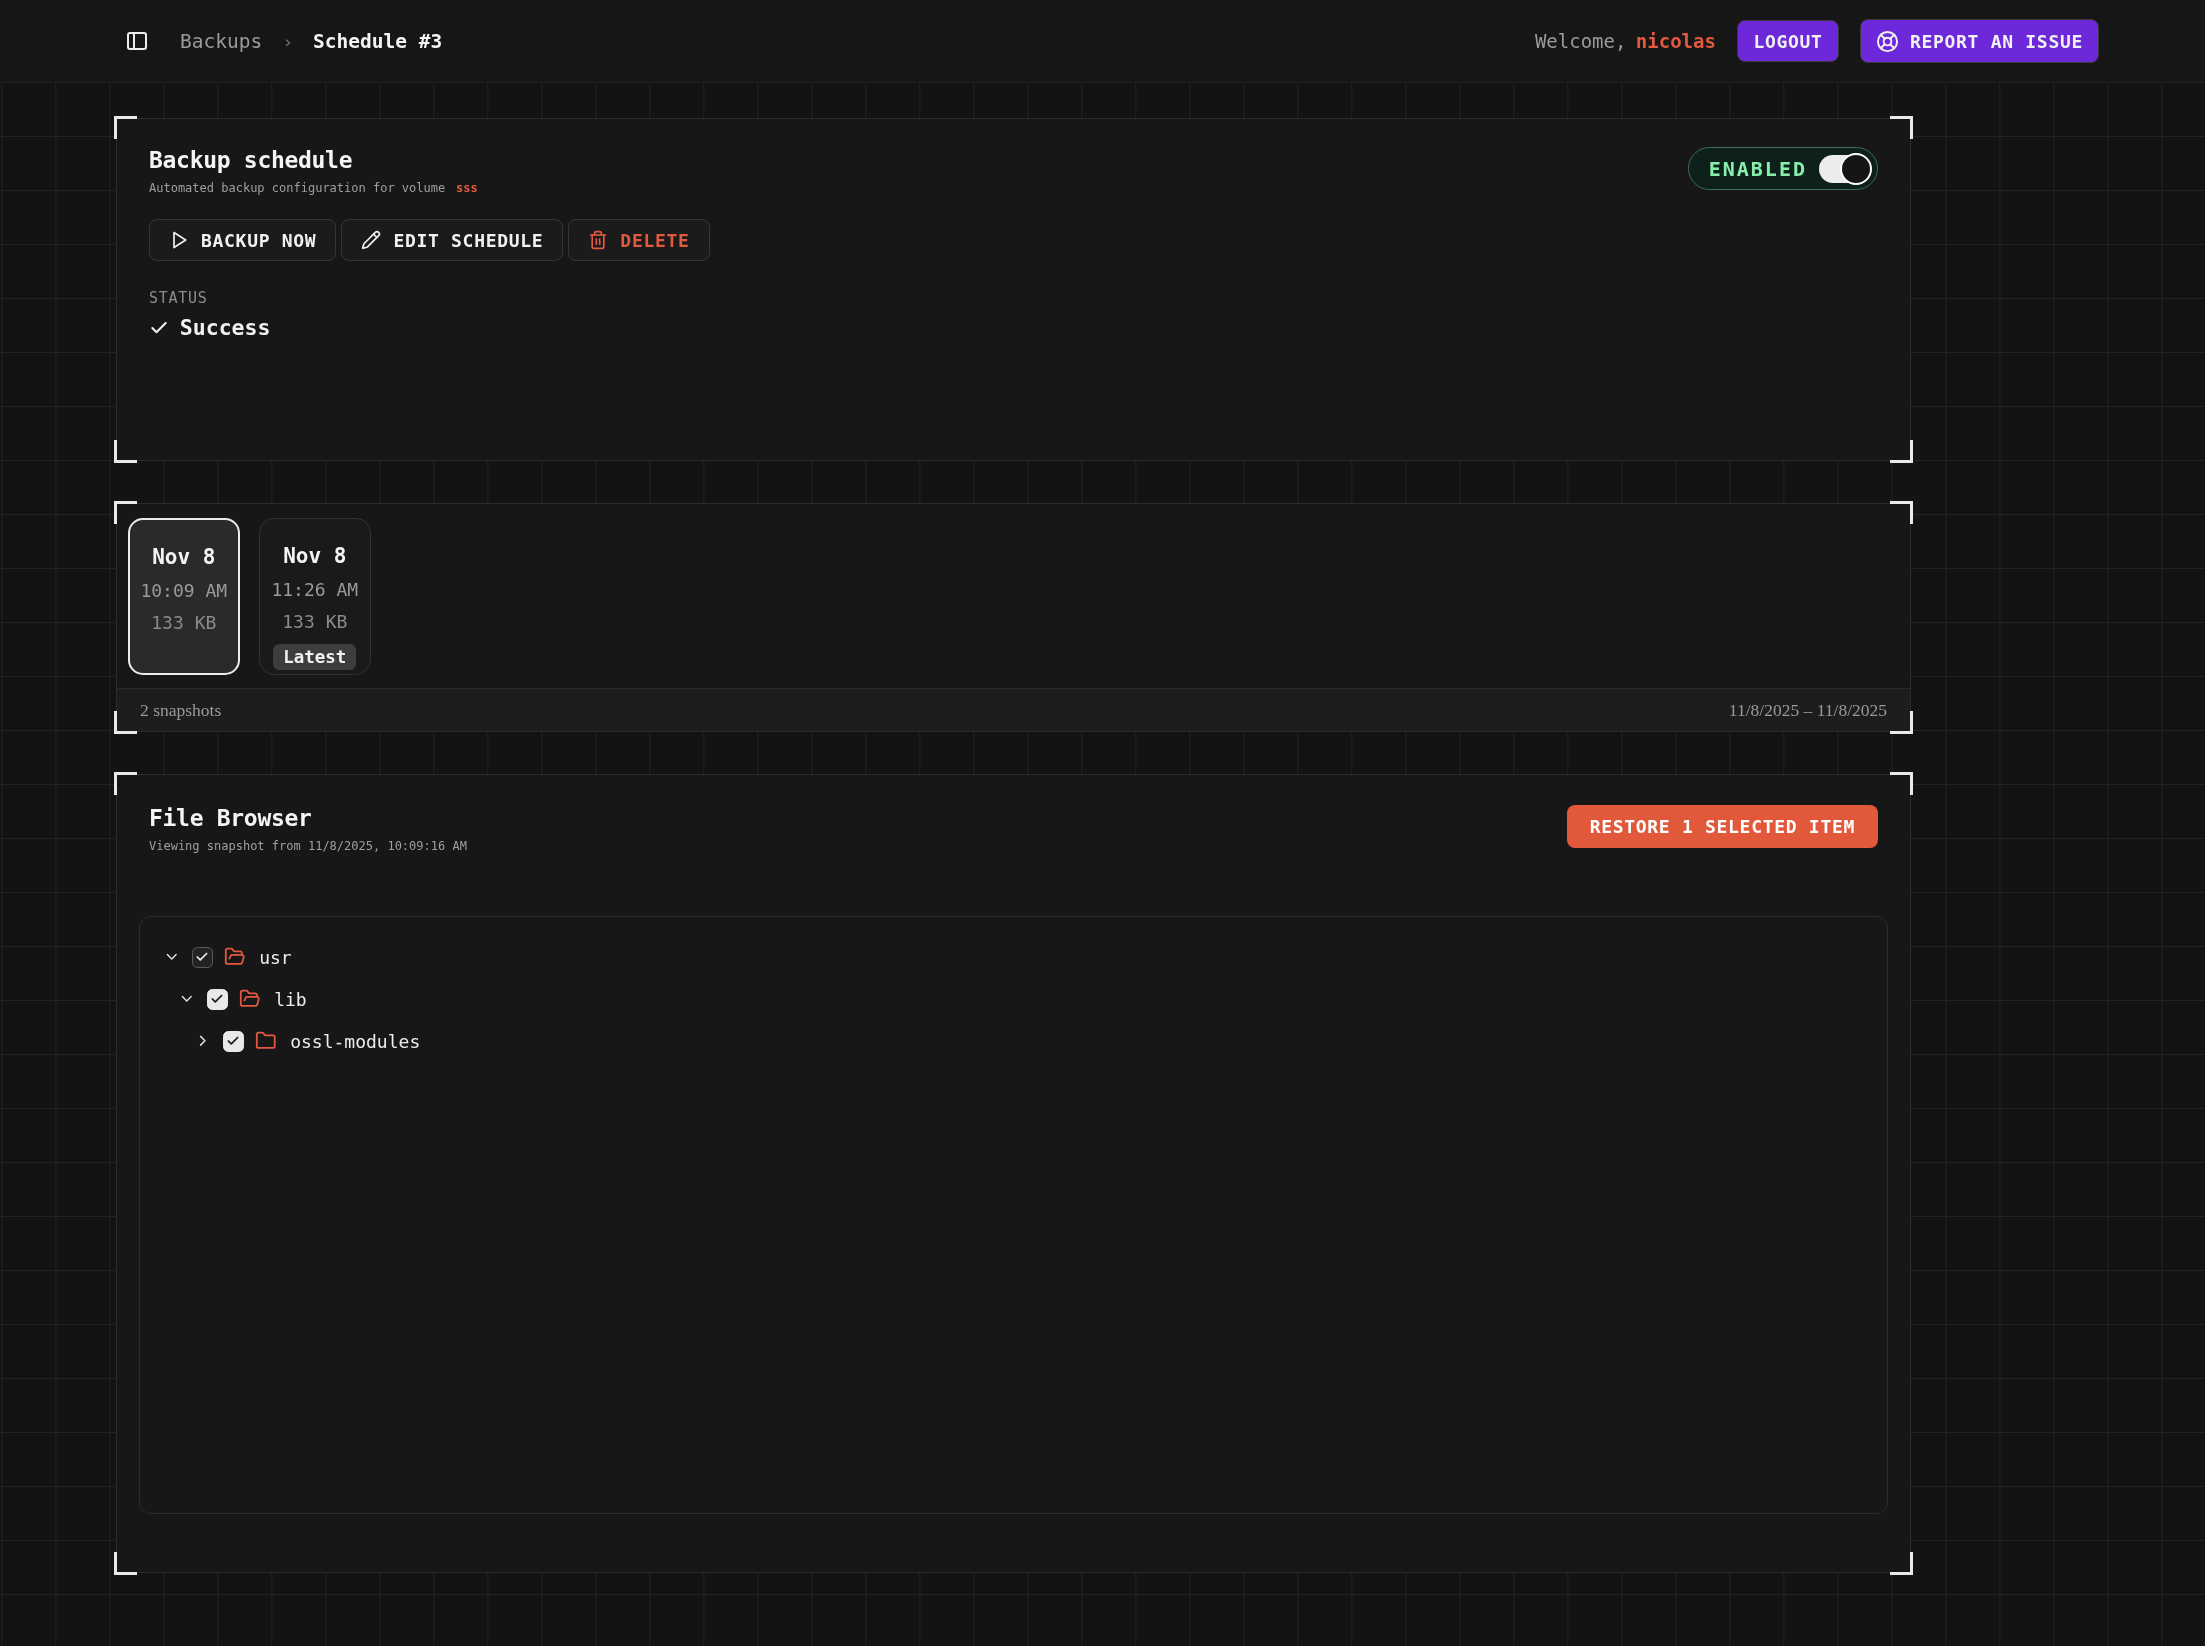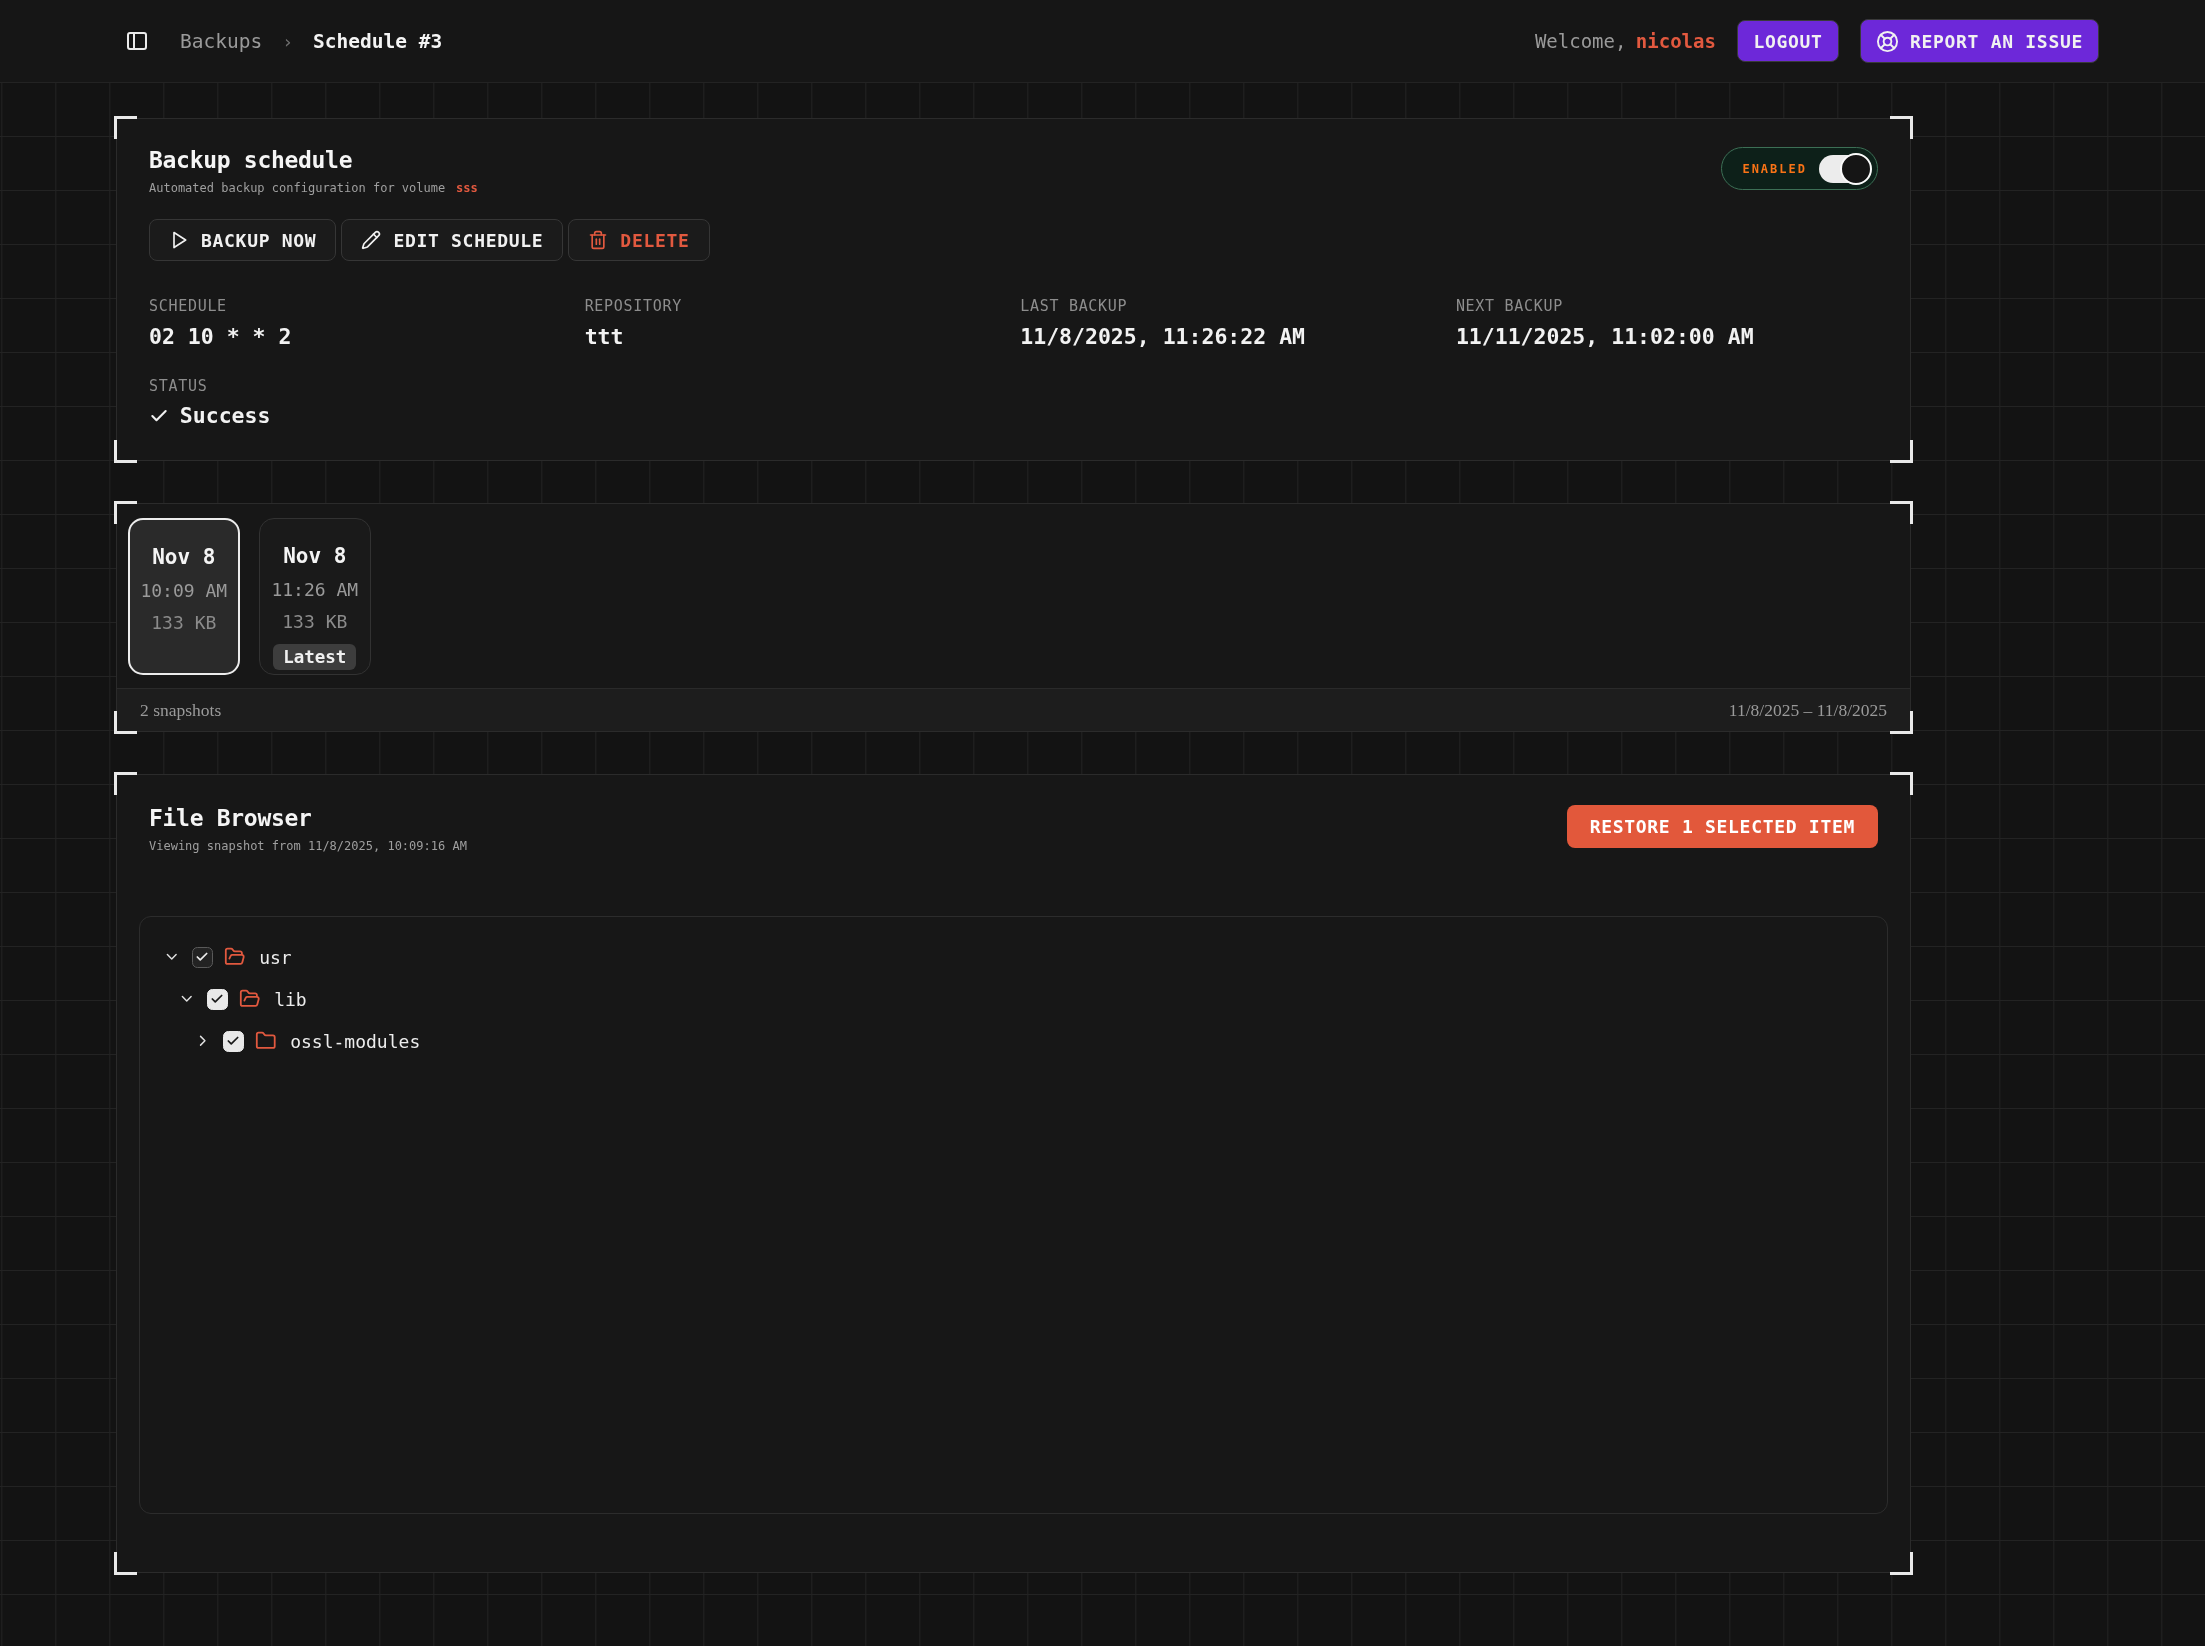--- a/index.html
+++ b/index.html
@@ -59,21 +59,21 @@
   .sched-head { display:flex; align-items:flex-start; }
   .panel-title { font-size:23px; font-weight:bold; color:#f5f5f5; letter-spacing:-0.3px; }
   .panel-sub { font-size:12px; color:#9f9f9f; margin-top:8px; }
   .panel-sub .vol { color:#e2593f; font-weight:bold; margin-left:10.8px; }
 
   .enabled-pill {
     margin-left:auto; display:flex; align-items:center; gap:12px;
     background:#0d2019; border:1.3px solid #3c6f55; border-radius:672px;
     padding:6.7px 8px 6.7px 20px; cursor:pointer;
   }
-  .enabled-label { color:#f97316; font-size:12px; font-weight:bold; letter-spacing:2px; }
+  .enabled-label { color:#86efac; font-size:20px; font-weight:bold; letter-spacing:2px; }
   .switch { position:relative; width:50px; height:28px; background:#ececec; border-radius:14px; }
   .switch .knob {
     position:absolute; right:-2.7px; top:-2px; width:32px; height:32px;
     background:#151515; border:2.7px solid #fbfbfb; border-radius:50%;
   }
 
   .btn-row { display:flex; gap:5px; margin-top:24px; }
   .act-btn {
     display:flex; align-items:center; gap:12px; height:42px; padding:0 19px;
     background:#1b1b1b; border:1.3px solid #363636; border-radius:8px;
@@ -228,38 +228,20 @@
             <path d="M19 6v14a2 2 0 0 1-2 2H7a2 2 0 0 1-2-2V6"></path>
             <path d="M8 6V4a2 2 0 0 1 2-2h4a2 2 0 0 1 2 2v2"></path>
             <line x1="10" y1="11" x2="10" y2="17"></line>
             <line x1="14" y1="11" x2="14" y2="17"></line>
         </svg>
       </span>
       <span>DELETE</span>
     </button>
   </div>
 
-  <div class="fields-grid">
-    <div>
-      <div class="field-label">SCHEDULE</div>
-      <div class="field-value">02 10 * * 2</div>
-    </div>
-    <div>
-      <div class="field-label">REPOSITORY</div>
-      <div class="field-value">ttt</div>
-    </div>
-    <div>
-      <div class="field-label">LAST BACKUP</div>
-      <div class="field-value">11/8/2025, 11:26:22 AM</div>
-    </div>
-    <div>
-      <div class="field-label">NEXT BACKUP</div>
-      <div class="field-value">11/11/2025, 11:02:00 AM</div>
-    </div>
-  </div>
 
   <div class="status-block">
     <div class="field-label">STATUS</div>
     <div class="status-value">
       <span>
         <svg width="20" height="20" viewBox="0 0 24 24" fill="none" stroke="#f0f0f0" stroke-width="2.5" stroke-linecap="round" stroke-linejoin="round">
             <polyline points="20 6 9 17 4 12"></polyline>
           </svg>
       </span>
       <span class="txt">Success</span>

